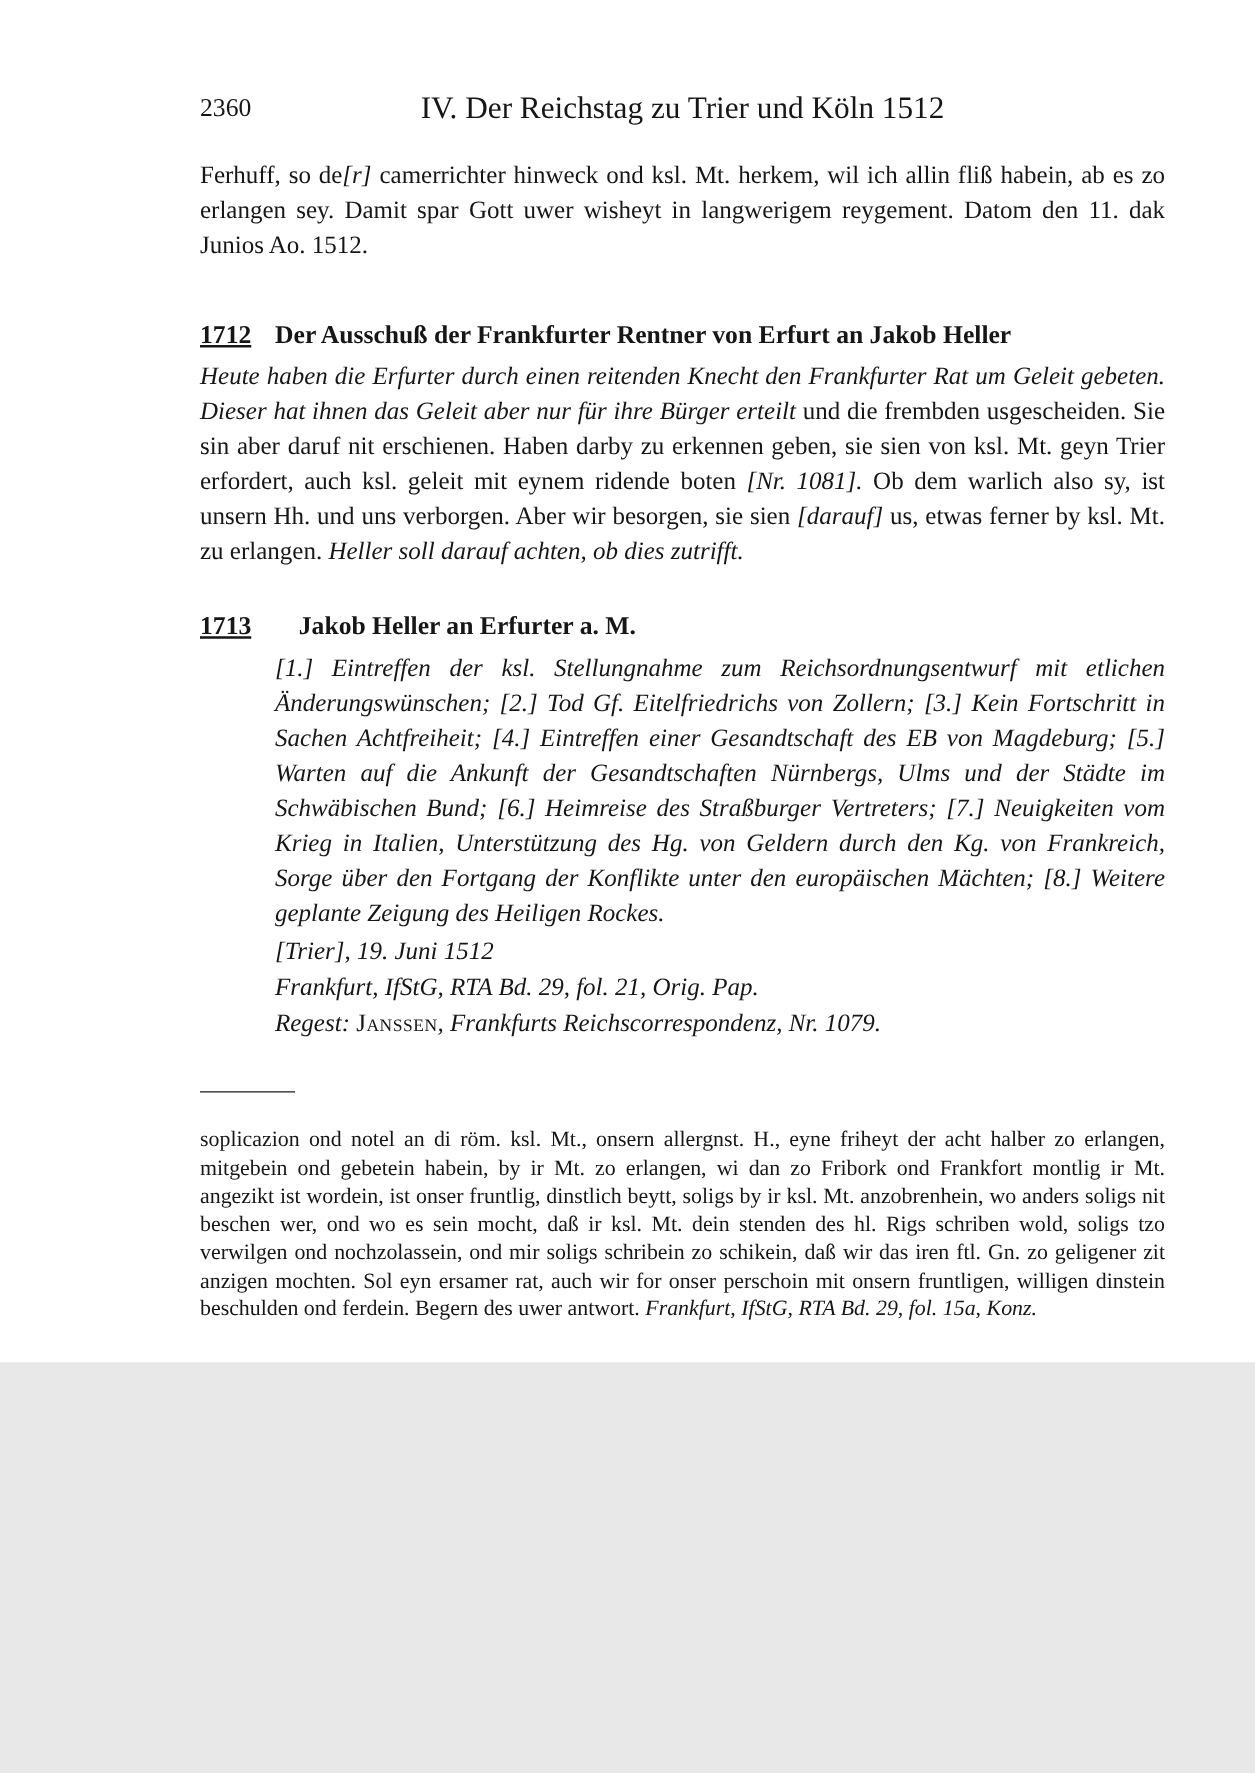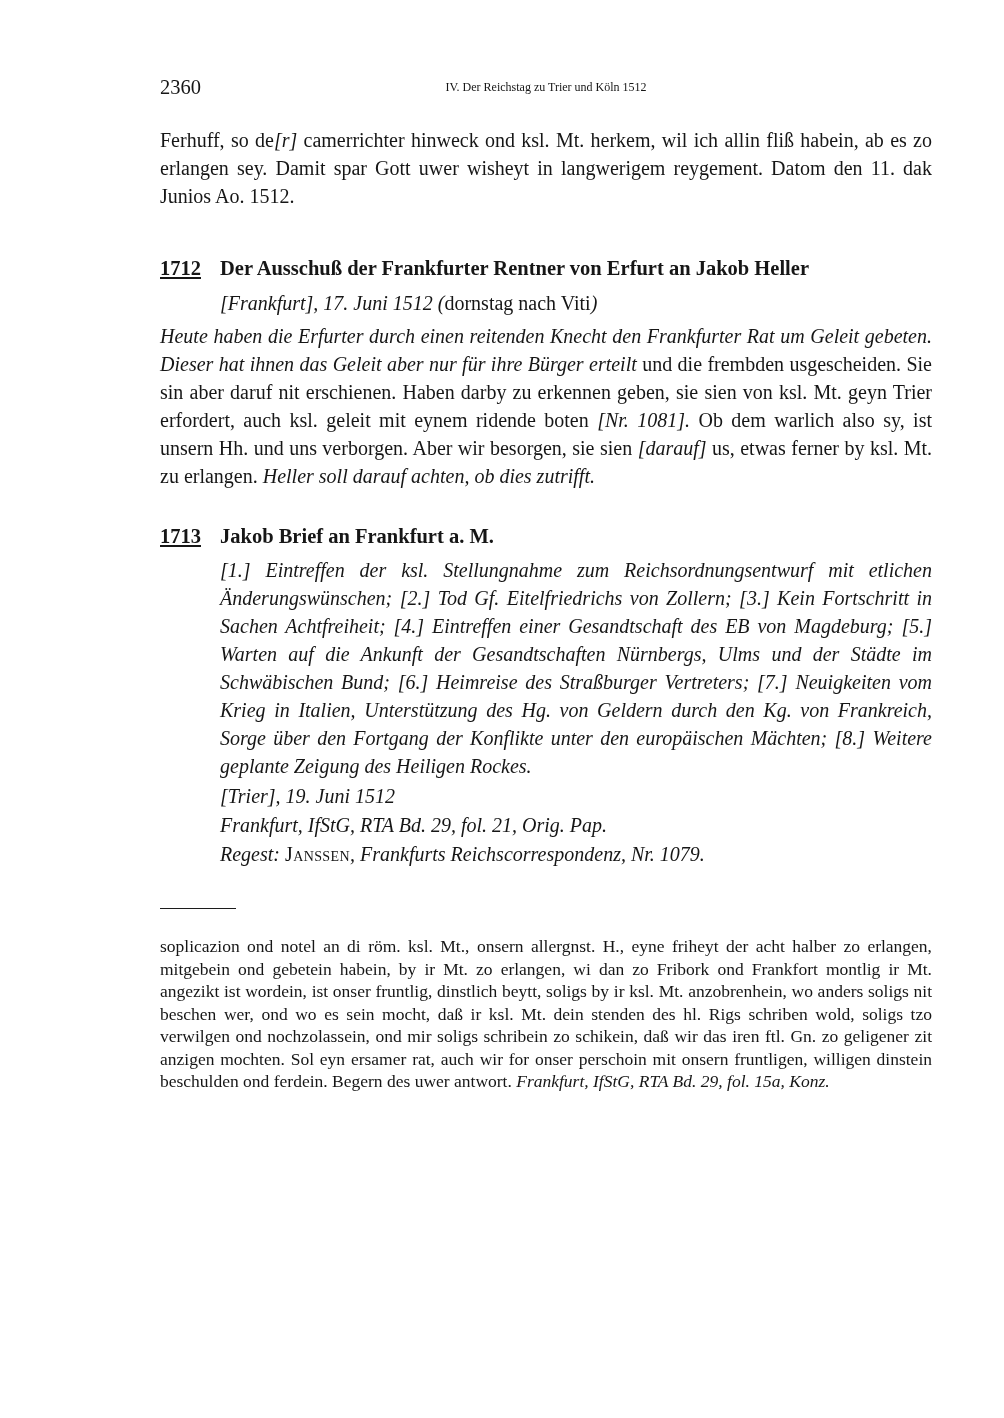--- a/index.html
+++ b/index.html
@@ -1,19 +1,19 @@
 <!DOCTYPE html>
 <html><head>
 <meta charset="utf-8">
 <style>
   * { margin: 0; padding: 0; box-sizing: border-box; }
   html, body { background: #e8e8e8; }
   .page {
     width: 1004px;
-    height: 1418px;
+    height: 1090px;
     margin: 0 auto;
     background: #ffffff;
     color: #161616;
     font-family: "Liberation Serif", "DejaVu Serif", serif;
     font-size: 20px;
     line-height: 28px;
     padding: 74px 72px 0 160px;
     position: relative;
     overflow: hidden;
   }
@@ -28,30 +28,30 @@
     margin-bottom: 18px;
   }
   .page-number {
     position: absolute;
     left: 0;
     top: 0;
     font-size: 20.5px;
   }
   .running-head {
     text-align: center;
-    font-size: 12px;
+    font-size: 25px;
   }
 
   .entry-head {
     display: flex;
     font-weight: bold;
     font-size: 20.5px;
     margin-top: 44px;
   }
-  .entry-head.second { margin-top: 32px; }
+  .entry-head.second { margin-top: 32px; gap: 19px; }
   .entry-num { width: 60px; flex: none; text-decoration: underline; }
 
   .meta { margin-left: 60px; }
   .meta-date { margin-top: 7px; }
   .meta-src { margin-top: 1px; }
 
   .summary-full { margin-top: 5px; }
   .summary-indent {
     margin-left: 60px;
     margin-top: 6px;
@@ -82,28 +82,27 @@
     <div class="running-head">IV. Der Reichstag zu Trier und Köln 1512</div>
   </div>
 
   <p class="just"><span>Ferhuff, so de</span><span class="it">[r]</span><span> camerrichter hinweck ond ksl. Mt. herkem, wil ich allin fliß habein, ab es zo erlangen sey. Damit spar Gott uwer wisheyt in langwerigem reygement. Datom den 11. dak Junios Ao. 1512.</span></p>
 
   <section>
     <h2 class="entry-head">
       <span class="entry-num">1712</span>
       <span class="entry-title">Der Ausschuß der Frankfurter Rentner von Erfurt an Jakob Heller</span>
     </h2>
-    <p class="meta meta-date"><span class="it">[Frankfurt], 17. Juni 1512 (</span><span>dornstag nach Viti</span><span class="it">)</span></p>
     <p class="just summary-full"><span class="it">Heute haben die Erfurter durch einen reitenden Knecht den Frankfurter Rat um Geleit gebeten. Dieser hat ihnen das Geleit aber nur für ihre Bürger erteilt </span><span>und die frembden usgescheiden. Sie sin aber daruf nit erschienen. Haben darby zu erkennen geben, sie sien von ksl. Mt. geyn Trier erfordert, auch ksl. geleit mit eynem ridende boten </span><span class="it">[Nr. 1081]. </span><span>Ob dem warlich also sy, ist unsern Hh. und uns verborgen. Aber wir besorgen, sie sien </span><span class="it">[darauf] </span><span>us, etwas ferner by ksl. Mt. zu erlangen. </span><span class="it">Heller soll darauf achten, ob dies zutrifft.</span></p>
   </section>
 
   <section>
     <h2 class="entry-head second">
       <span class="entry-num">1713</span>
-      <span class="entry-title">Jakob Brief an Frankfurt a. M.</span>
+      <span class="entry-title">Jakob Heller an Erfurter a. M.</span>
     </h2>
     <p class="just summary-indent">[1.] Eintreffen der ksl. Stellungnahme zum Reichsordnungsentwurf mit etlichen Änderungswünschen; [2.] Tod Gf. Eitelfriedrichs von Zollern; [3.] Kein Fortschritt in Sachen Achtfreiheit; [4.] Eintreffen einer Gesandtschaft des EB von Magdeburg; [5.] Warten auf die Ankunft der Gesandtschaften Nürnbergs, Ulms und der Städte im Schwäbischen Bund; [6.] Heimreise des Straßburger Vertreters; [7.] Neuigkeiten vom Krieg in Italien, Unterstützung des Hg. von Geldern durch den Kg. von Frankreich, Sorge über den Fortgang der Konflikte unter den europäischen Mächten; [8.] Weitere geplante Zeigung des Heiligen Rockes.</p>
     <p class="meta meta-after-summary it">[Trier], 19. Juni 1512</p>
     <p class="meta meta-src it">Frankfurt, IfStG, RTA Bd. 29, fol. 21, Orig. Pap.</p>
     <p class="meta meta-src"><span class="it">Regest: </span><span class="sc">Janssen</span><span class="it">, Frankfurts Reichscorrespondenz, Nr. 1079.</span></p>
   </section>
 
   <div class="footnote">
     <hr class="footnote-rule">
     <p class="just"><span>soplicazion ond notel an di röm. ksl. Mt., onsern allergnst. H., eyne friheyt der acht halber zo erlangen, mitgebein ond gebetein habein, by ir Mt. zo erlangen, wi dan zo Fribork ond Frankfort montlig ir Mt. angezikt ist wordein, ist onser fruntlig, dinstlich beytt, soligs by ir ksl. Mt. anzobrenhein, wo anders soligs nit beschen wer, ond wo es sein mocht, daß ir ksl. Mt. dein stenden des hl. Rigs schriben wold, soligs tzo verwilgen ond nochzolassein, ond mir soligs schribein zo schikein, daß wir das iren ftl. Gn. zo geligener zit anzigen mochten. Sol eyn ersamer rat, auch wir for onser perschoin mit onsern fruntligen, willigen dinstein beschulden ond ferdein. Begern des uwer antwort. </span><span class="it">Frankfurt, IfStG, RTA Bd. 29, fol. 15a, Konz.</span></p>

